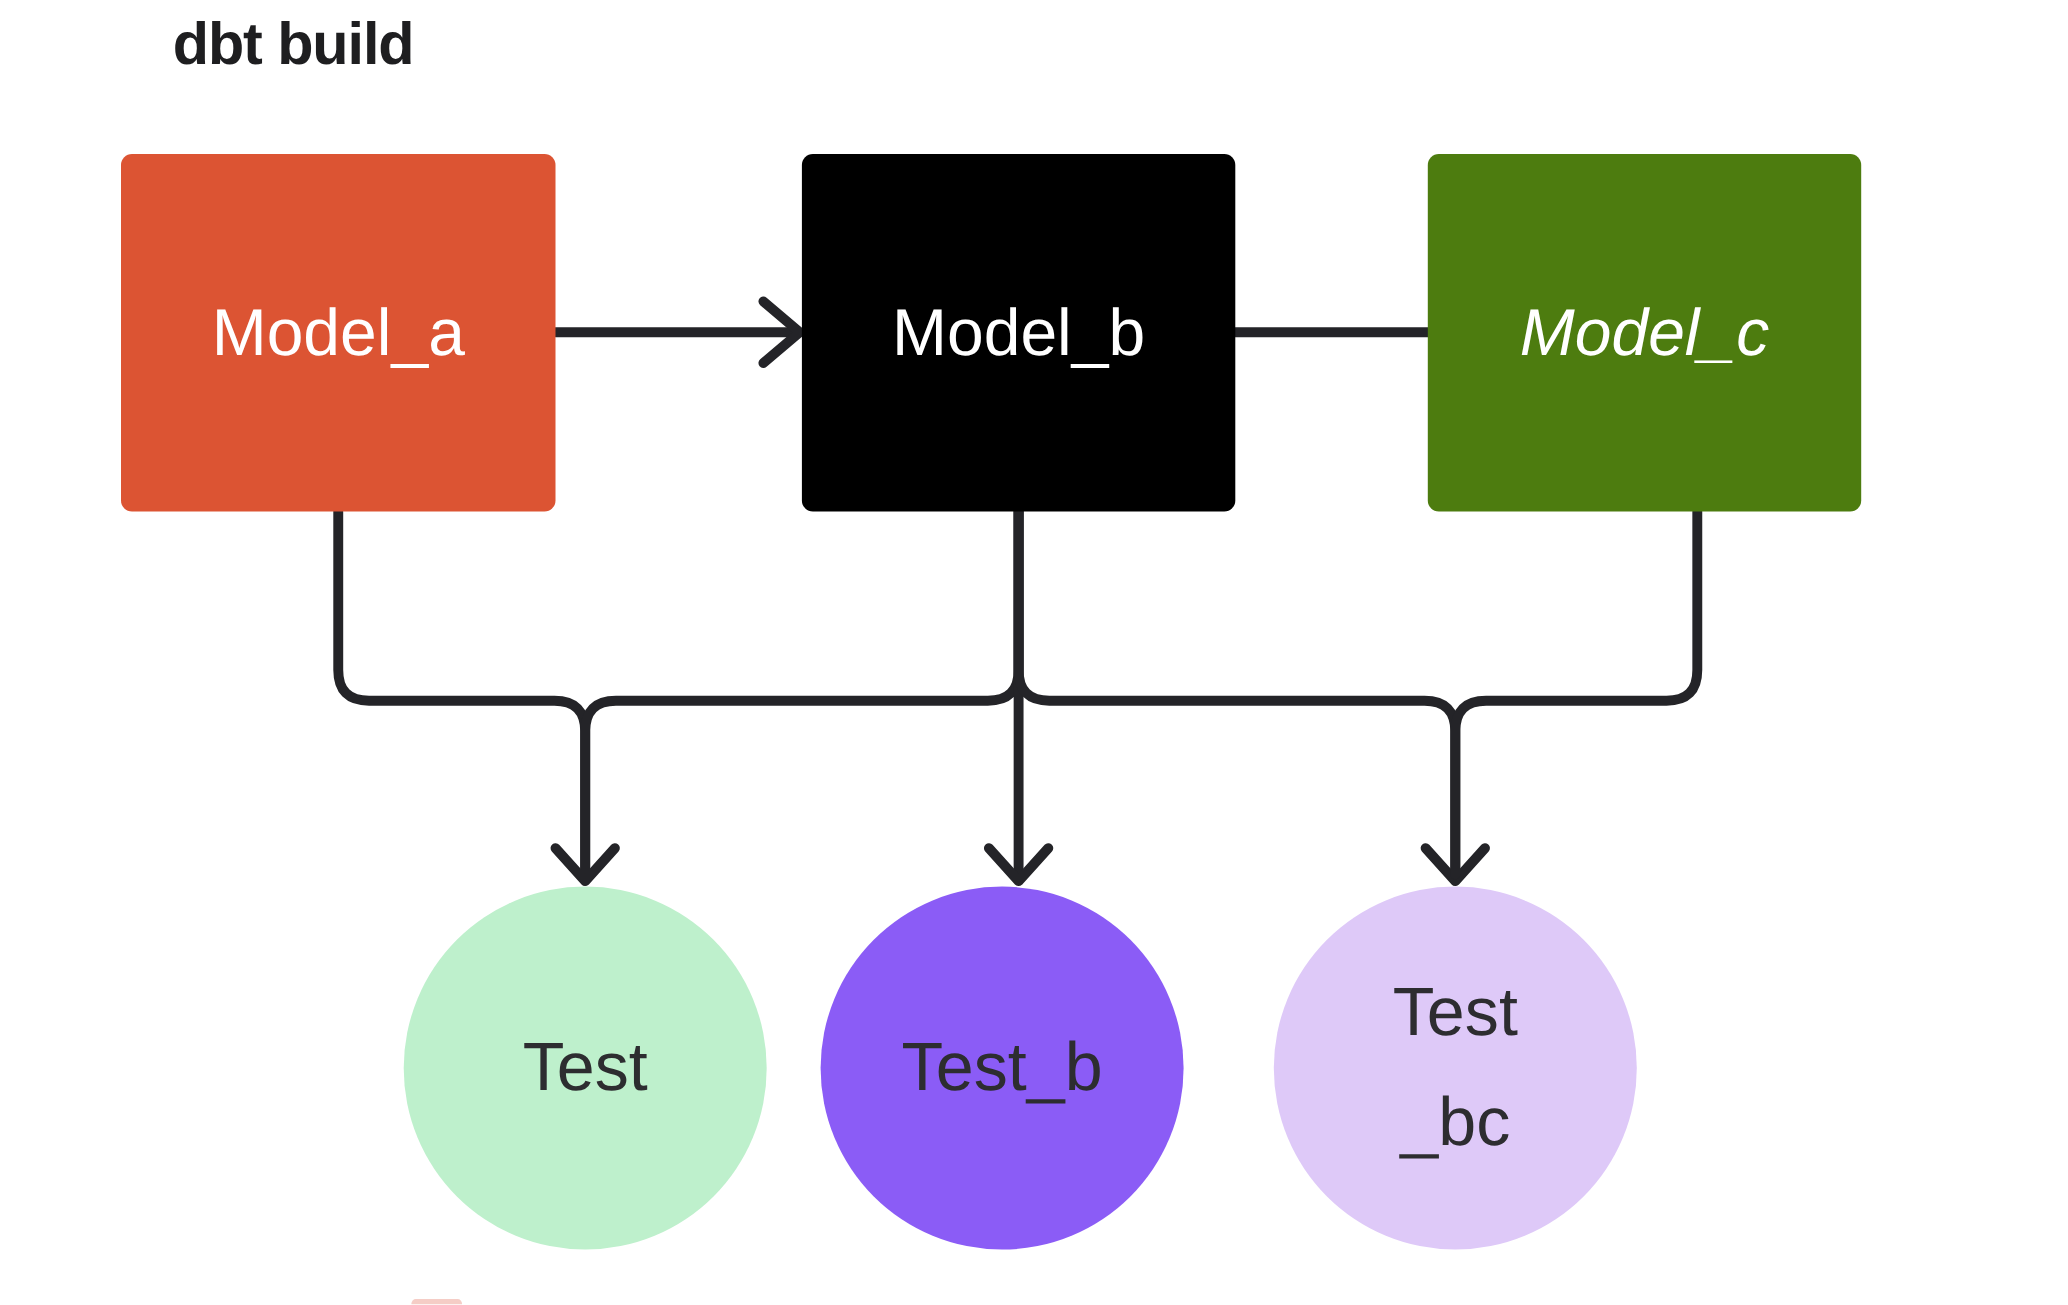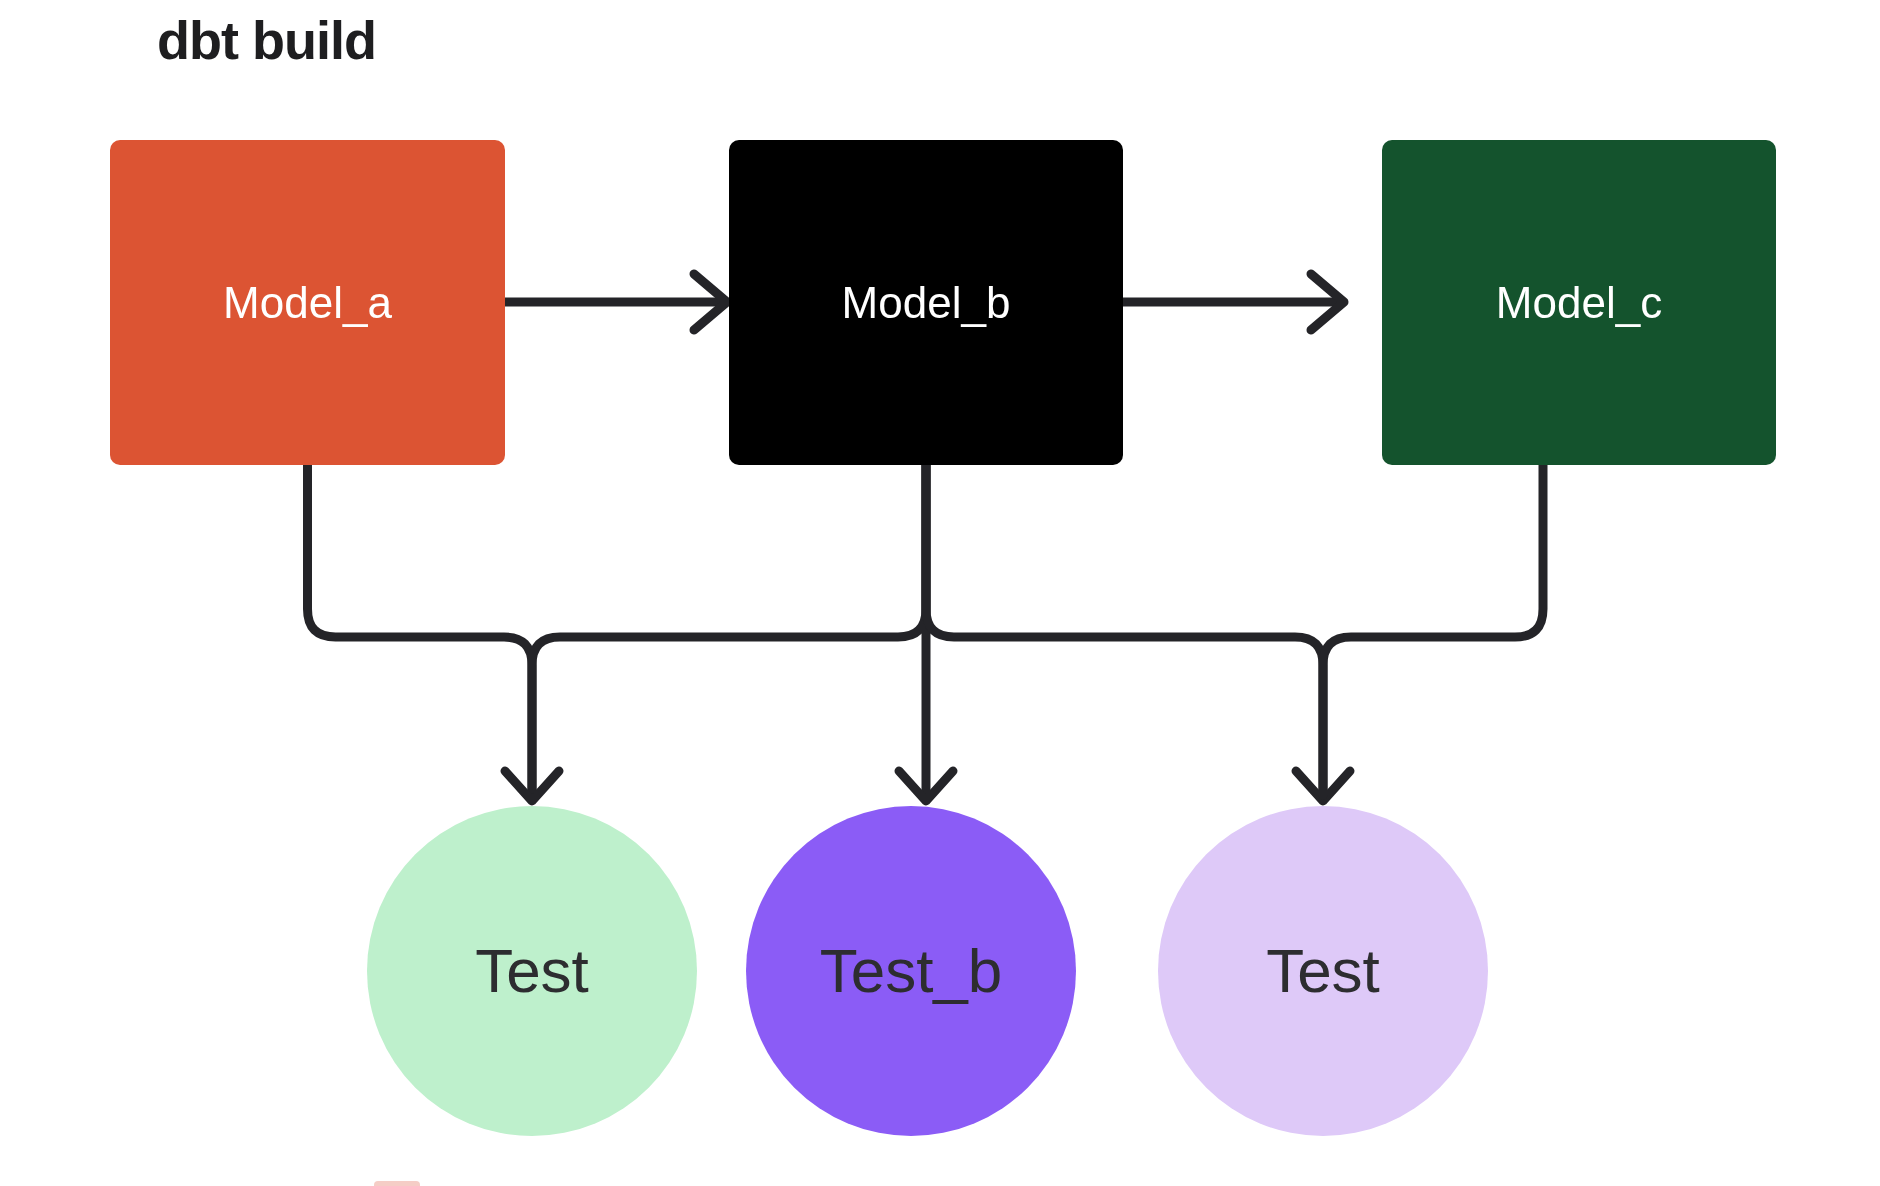--- a/index.html
+++ b/index.html
@@ -26,21 +26,21 @@
   svg.edges path{
     fill:none;stroke:var(--edge);stroke-width:9;
     stroke-linecap:round;stroke-linejoin:round;
   }
 
   .node{position:absolute;display:flex;flex-direction:column;align-items:center;justify-content:center;}
   .node.rect{
     width:394px;height:325px;top:140px;border-radius:10px;
   }
   .node.rect .node-label{
-    color:var(--model-text);font-size:44px;font-weight:500;letter-spacing:0;
+    color:var(--model-text);font-size:60px;font-weight:500;letter-spacing:0;
     white-space:nowrap;
     text-align:center;
   }
   .node.circle{
     width:330px;height:330px;top:806px;border-radius:50%;
   }
   .node.circle .node-label{
     color:var(--test-text);font-size:62px;font-weight:500;
     line-height:100px;text-align:center;white-space:nowrap;
   }
@@ -94,31 +94,32 @@
   </svg>
 
   <div class="node rect" style="left: 110px; width: 395px; background: rgb(220, 84, 51);">
     <span class="node-label">Model_a</span>
   </div>
 
   <div class="node rect" style="left: 729px; background: #000000;">
     <span class="node-label">Model_b</span>
   </div>
 
-  <div class="node rect" style="left: 1382px; background: #14532d;">
+  <div class="node rect" style="left: 1298px; background: #4d7c0f; font-style: italic;">
     <span class="node-label">Model_c</span>
   </div>
 
   <div class="node circle" style="left: 367px; background: rgb(190, 240, 204);">
     <span class="node-label">Test</span>
   </div>
 
   <div class="node circle" style="left: 746px; background: #8b5cf6;">
     <span class="node-label">Test_b</span>
   </div>
 
   <div class="node circle" style="left: 1158px; background: rgb(222, 201, 248);">
     <span class="node-label">Test</span>
+    <span class="node-label">_bc</span>
   </div>
 
   <div class="artifact"></div>
 
 </div>
 
 </body></html>

